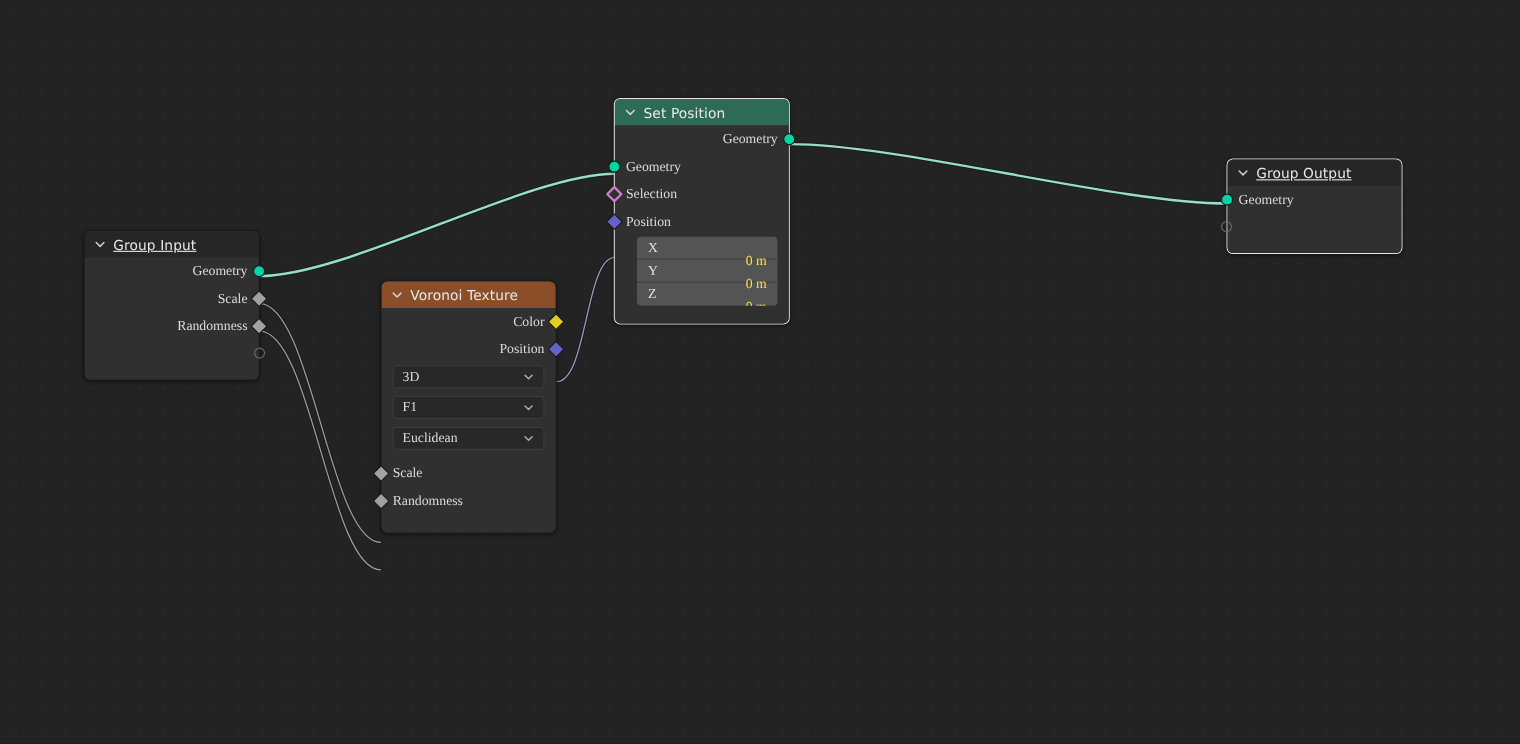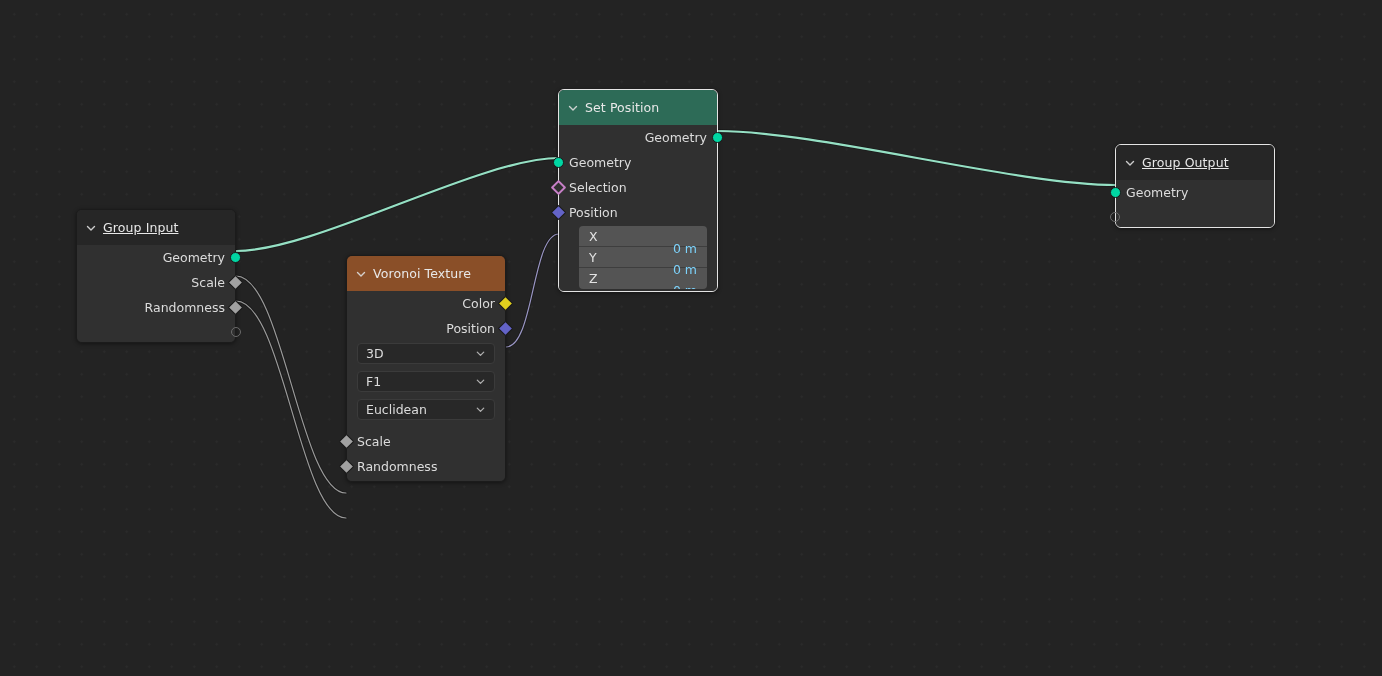--- a/index.html
+++ b/index.html
@@ -34,38 +34,39 @@
     border-radius: 6px;
     box-sizing: border-box;
     background: #303030;
     border: 1px solid #1b1b1b;
     box-shadow: 0 1px 4px rgba(0,0,0,0.45);
   }
   .node.selected {
     border: 1px solid #e4e4e4;
   }
   .node-header {
-    height: 35px;
+    height: 24px;
     border-radius: 5px 5px 0 0;
     display: flex;
     align-items: center;
     padding: 0 8px;
     box-sizing: border-box;
     font-size: 12.5px;
     color: #e8e8e8;
     letter-spacing: .1px;
   }
   .node-header.hdr-geo    { background: #2d6b57; }
   .node-header.hdr-tex    { background: #8a4f28; }
   .node-header.hdr-group  { background: #262626; text-decoration: underline; }
   .node-body {
     position: relative;
     border-radius: 0 0 5px 5px;
     background: #303030;
-    padding-bottom: 2px;
+    padding-bottom: 16px;
+    font-family: Liberation Serif, serif;
   }
   .chev {
     width: 12px; height: 12px;
     margin-right: 6px;
     flex: 0 0 auto;
     opacity: .9;
   }
 
   
   .row {
@@ -148,21 +149,21 @@
     justify-content: space-between;
     padding: 0 10px;
     box-sizing: border-box;
     font-size: 12.5px;
     color: #e8e8e8;
     border-bottom: 1px solid #3e3e3e;
     cursor: ew-resize;
   }
   .valrow:last-child { border-bottom: none; }
   .valrow .vname { color: #e3e3e3; }
-  .valrow .vval  { color: #7dd3fc; margin-top: 24px; }
+  .valrow .vval  { color: #fde047; margin-top: 24px; }
   .offsetlabel { padding-left: 10px; }
 </style>
 </head>
 <body>
 
 <div id="canvas">
   <svg id="noodles">
       <path d="M 236,251 C 316,251 480,158 559,158" fill="none" stroke="#141414" stroke-width="3.8000000000000003" stroke-linecap="round" opacity="0.55"></path>
       <path d="M 236,251 C 316,251 480,158 559,158" fill="none" stroke="#95e0c4" stroke-width="2.2" stroke-linecap="round"></path>
       <path d="M 236,276 C 283,276 300,493 346,493" fill="none" stroke="#141414" stroke-width="2.8" stroke-linecap="round" opacity="0.55"></path>

